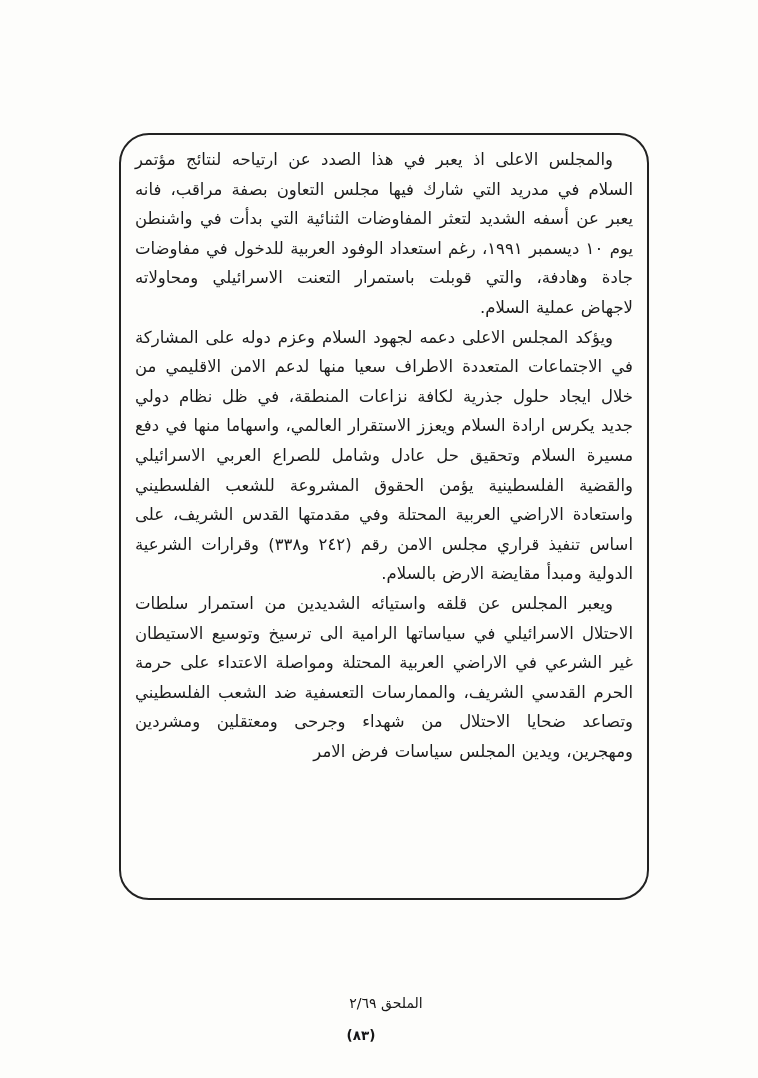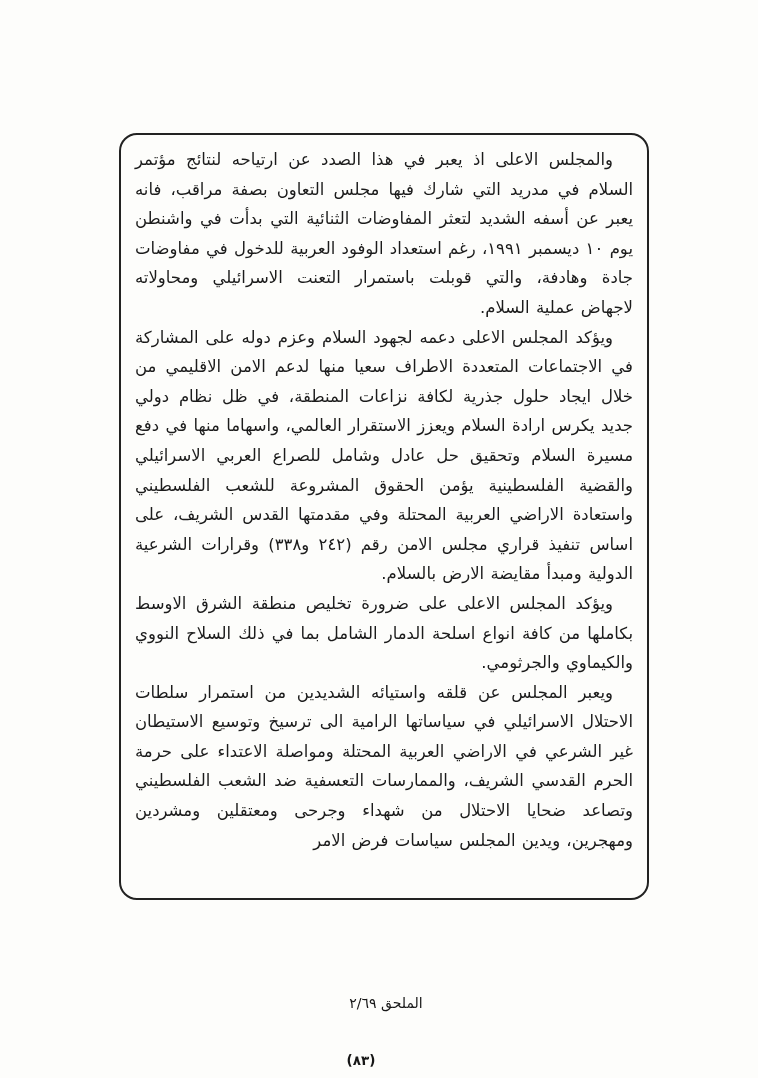--- a/index.html
+++ b/index.html
@@ -18,21 +18,21 @@
     color: #1c1c1c;
   }
   .text-box {
     position: absolute;
     left: 119px;
     top: 133px;
     width: 530px;
     height: 767px;
     box-sizing: border-box;
     border: 2.2px solid #222222;
-    border-radius: 18px;
+    border-radius: 30px;
     padding: 10px 14px 11px 14px;
     overflow: hidden;
     direction: rtl;
   }
   .para {
     margin: 0;
     direction: rtl;
     unicode-bidi: embed;
     text-align: justify;
     text-indent: 20px;
@@ -49,39 +49,38 @@
     width: 96px;
     text-align: center;
     direction: rtl;
     font-size: 14px;
     font-weight: normal;
     color: #161616;
     white-space: nowrap;
   }
   .footer-pagenum {
     position: absolute;
-    top: 1052px;
+    top: 1027px;
     left: 332px;
     width: 58px;
     text-align: center;
     direction: rtl;
     font-size: 13.5px;
     font-weight: bold;
     color: #161616;
     white-space: nowrap;
   }
 </style>
 </head>
 <body>
 
 <div class="page">
 
   <div class="text-box">
     <p class="para">والمجلس الاعلى اذ يعبر في هذا الصدد عن ارتياحه لنتائج مؤتمر السلام في مدريد التي شارك فيها مجلس التعاون بصفة مراقب، فانه يعبر عن أسفه الشديد لتعثر المفاوضات الثنائية التي بدأت في واشنطن يوم ١٠ ديسمبر ١٩٩١، رغم استعداد الوفود العربية للدخول في مفاوضات جادة وهادفة، والتي قوبلت باستمرار التعنت الاسرائيلي ومحاولاته لاجهاض عملية السلام.</p>
     <p class="para">ويؤكد المجلس الاعلى دعمه لجهود السلام وعزم دوله على المشاركة في الاجتماعات المتعددة الاطراف سعيا منها لدعم الامن الاقليمي من خلال ايجاد حلول جذرية لكافة نزاعات المنطقة، في ظل نظام دولي جديد يكرس ارادة السلام ويعزز الاستقرار العالمي، واسهاما منها في دفع مسيرة السلام وتحقيق حل عادل وشامل للصراع العربي الاسرائيلي والقضية الفلسطينية يؤمن الحقوق المشروعة للشعب الفلسطيني واستعادة الاراضي العربية المحتلة وفي مقدمتها القدس الشريف، على اساس تنفيذ قراري مجلس الامن رقم (٢٤٢ و٣٣٨) وقرارات الشرعية الدولية ومبدأ مقايضة الارض بالسلام.</p>
-    <p class="para">ويؤكد المجلس الاعلى على ضرورة تخليص منطقة الشرق الاوسط بكاملها من كافة انواع اسلحة الدمار الشامل بما في ذلك السلاح النووي والكيماوي والجرثومي.</p>
     <p class="para">ويعبر المجلس عن قلقه واستيائه الشديدين من استمرار سلطات الاحتلال الاسرائيلي في سياساتها الرامية الى ترسيخ وتوسيع الاستيطان غير الشرعي في الاراضي العربية المحتلة ومواصلة الاعتداء على حرمة الحرم القدسي الشريف، والممارسات التعسفية ضد الشعب الفلسطيني وتصاعد ضحايا الاحتلال من شهداء وجرحى ومعتقلين ومشردين ومهجرين، ويدين المجلس سياسات فرض الامر</p>
   </div>
 
   <div class="footer-appendix">الملحق ٢/٦٩</div>
   <div class="footer-pagenum">(٨٣)</div>
 
 </div>
 
 </body></html>

